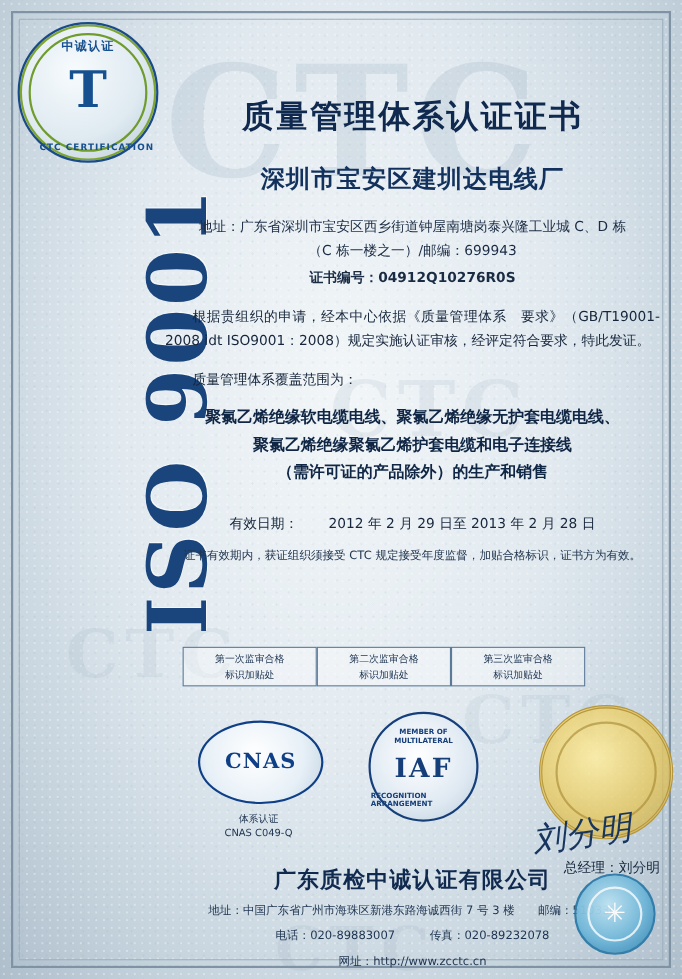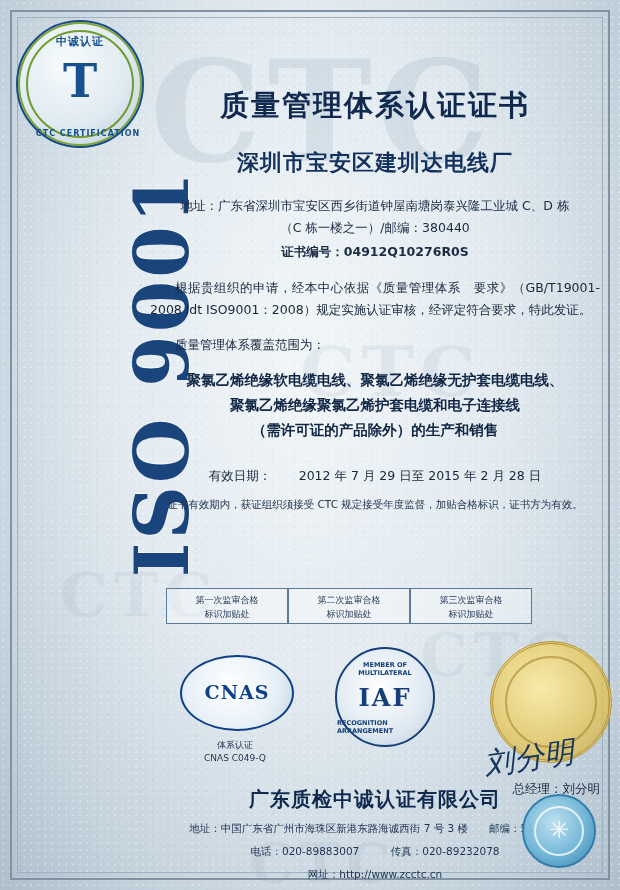--- a/index.html
+++ b/index.html
@@ -220,33 +220,33 @@
     <div class="ctc-T">T</div>
     <div class="ctc-arc">CTC CERTIFICATION</div>
   </div>
 
   <div class="iso-vertical">ISO 9001</div>
 
   <div class="content">
     <div class="title-cn">质量管理体系认证证书</div>
     <div class="company">深圳市宝安区建圳达电线厂</div>
     <div class="addr">地址：广东省深圳市宝安区西乡街道钟屋南塘岗泰兴隆工业城 C、D 栋</div>
-    <div class="addr" style="margin-top:2px;">（C 栋一楼之一）/邮编：380440</div>
+    <div class="addr" style="margin-top:2px;">（C 栋一楼之一）/邮编：699943</div>
     <div class="certno">证书编号：04912Q10276R0S</div>
     <div class="para">根据贵组织的申请，经本中心依据《质量管理体系　要求》（GB/T19001-2008 idt ISO9001：2008）规定实施认证审核，经评定符合要求，特此发证。</div>
     <div class="scope-label">质量管理体系覆盖范围为：</div>
     <div class="scope-body">
       <div>聚氯乙烯绝缘软电缆电线、聚氯乙烯绝缘无护套电缆电线、</div>
       <div>聚氯乙烯绝缘聚氯乙烯护套电缆和电子连接线</div>
       <div>（需许可证的产品除外）的生产和销售</div>
     </div>
     <div class="dates">
       <div>
         <span class="dl">有效日期：</span>
-        <span>2012 年 7 月 29 日至 2015 年 2 月 28 日</span>
+        <span>2012 年 2 月 29 日至 2013 年 2 月 28 日</span>
       </div>
     </div>
     <div class="note">证书有效期内，获证组织须接受 CTC 规定接受年度监督，加贴合格标识，证书方为有效。</div>
   </div>
 
   <div class="boxes">
     <div class="box">
       <div>第一次监审合格</div>
       <div>标识加贴处</div>
     </div>

